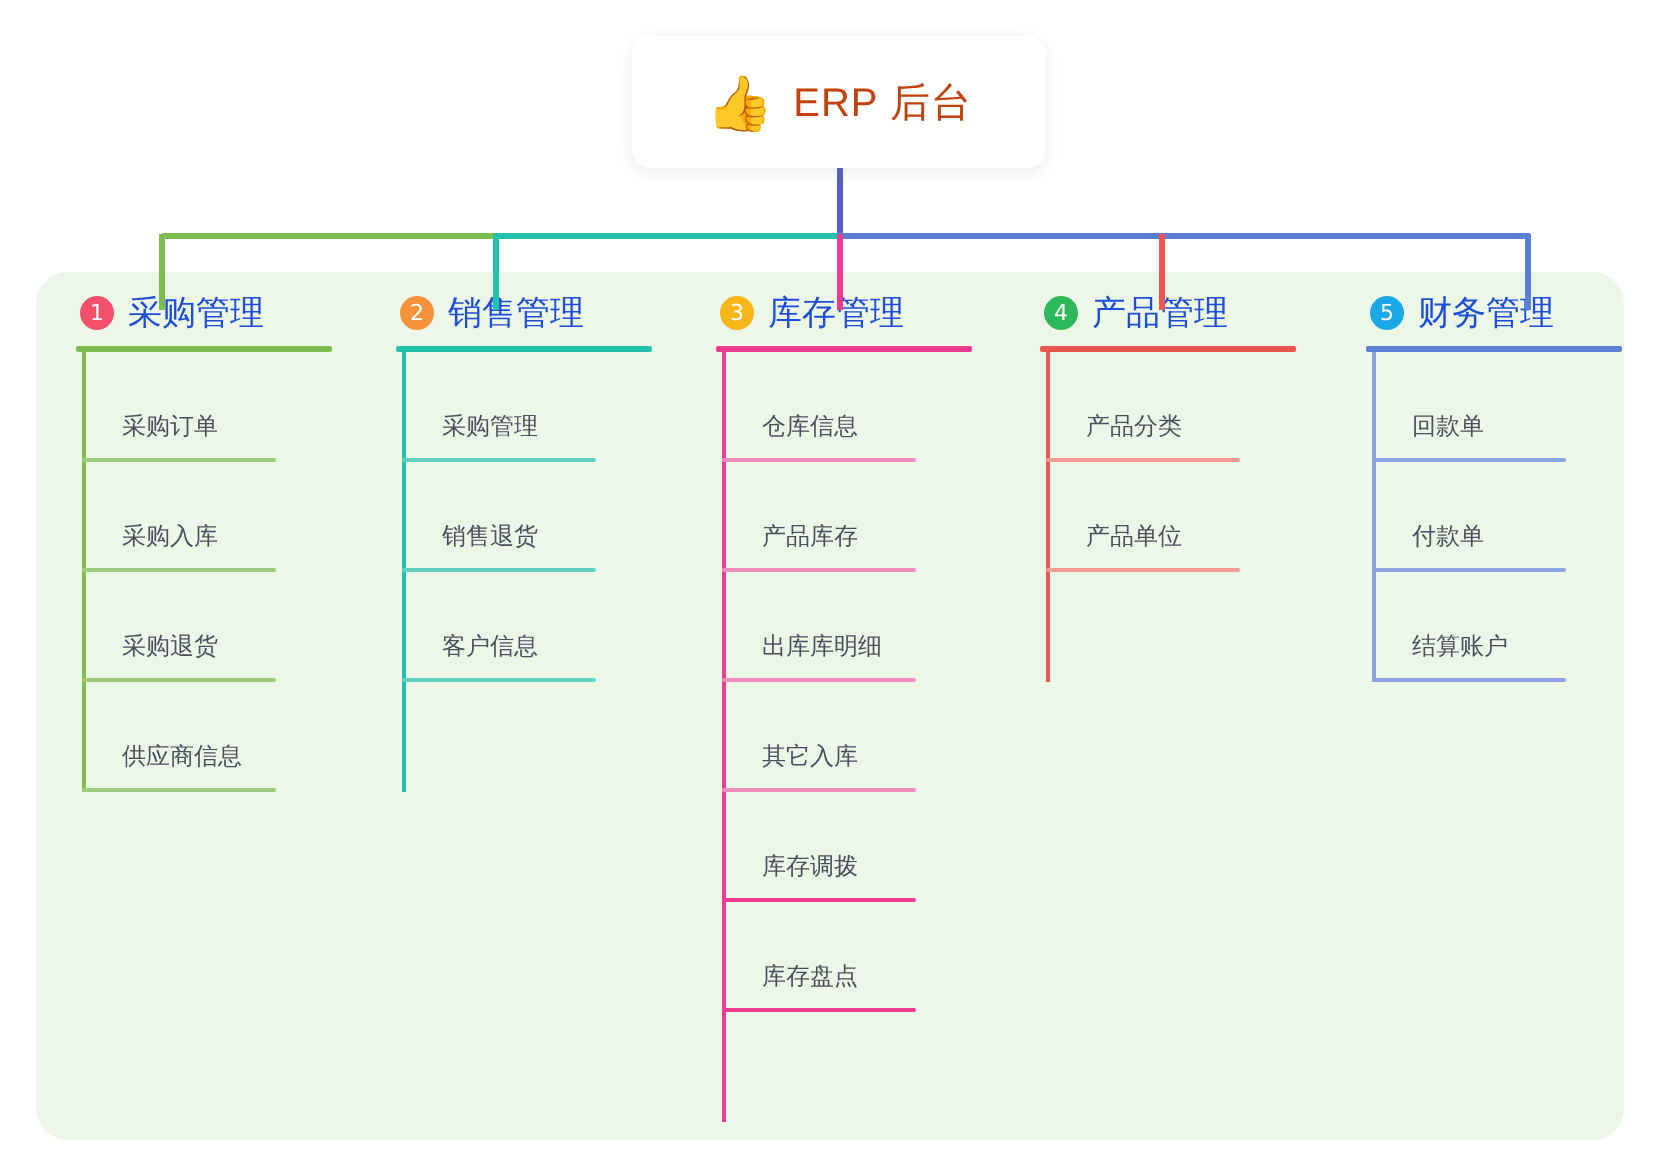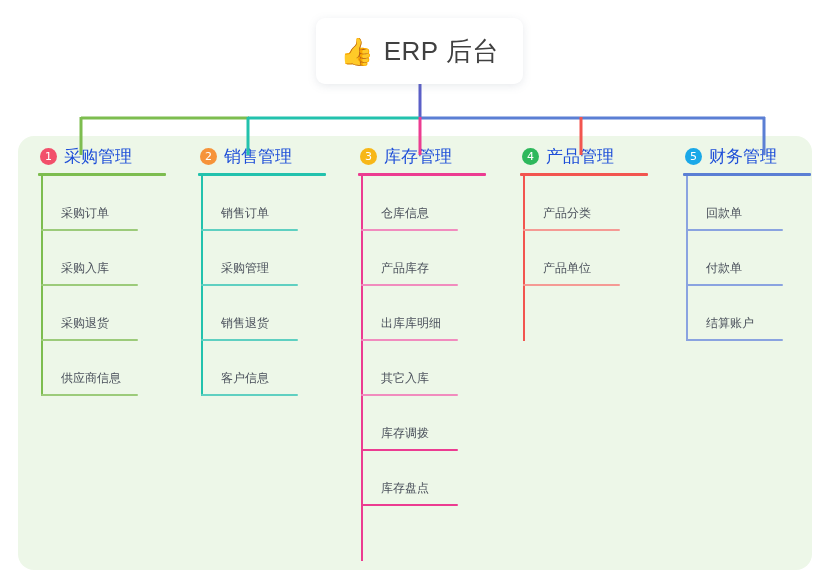--- a/index.html
+++ b/index.html
@@ -41,22 +41,22 @@
     box-sizing: border-box;
     z-index: 6;
   }
   .root-emoji {
     font-size: 27px;
     line-height: 1;
     display: inline-block;
     transform: translateY(1px);
   }
   .root-title {
-    font-size: 26px;
-    color: #404040;
+    font-size: 20px;
+    color: #c2410c;
     letter-spacing: 0.5px;
     white-space: nowrap;
   }
 
   
   .connectors {
     position: absolute;
     left: 0; top: 0;
     width: 839px;
     height: 588px;
@@ -220,24 +220,20 @@
 
     <div class="column col-1">
       <div class="col-head">
         <span class="badge" style="background:#f6933a">2</span>
         <span class="col-title">销售管理</span>
         <span class="col-head-rule" style="background:#22c2ad"></span>
       </div>
       <div class="col-items">
         <span class="spine" style="background:#22c2ad;height:220px"></span>
         <div class="item">
-          <span class="item-label">销售订单</span>
-          <span class="item-rule" style="background:#5fd0c1"></span>
-        </div>
-        <div class="item">
           <span class="item-label">采购管理</span>
           <span class="item-rule" style="background:#5fd0c1"></span>
         </div>
         <div class="item">
           <span class="item-label">销售退货</span>
           <span class="item-rule" style="background:#5fd0c1"></span>
         </div>
         <div class="item">
           <span class="item-label">客户信息</span>
           <span class="item-rule" style="background:#5fd0c1"></span>

